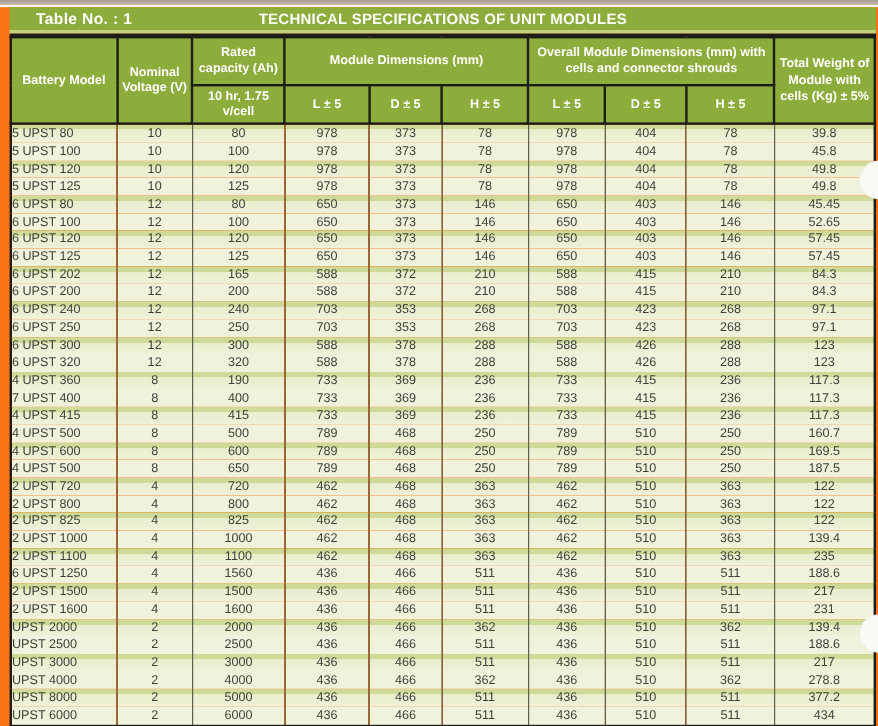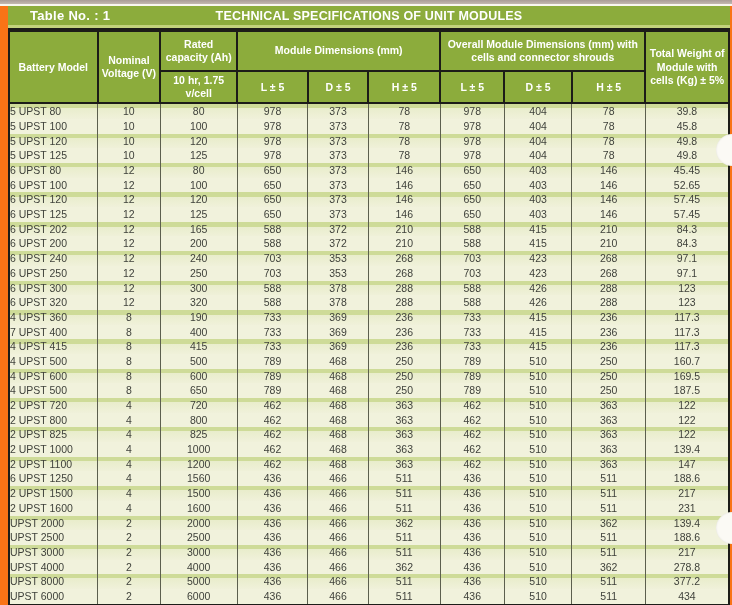--- a/index.html
+++ b/index.html
@@ -395,28 +395,28 @@
             <td class="">468</td>
             <td class="">363</td>
             <td class="">462</td>
             <td class="">510</td>
             <td class="">363</td>
             <td class="">139.4</td>
           </tr>
           <tr>
             <td class="model">2 UPST 1100</td>
             <td class="">4</td>
-            <td class="">1200</td>
-            <td class="">462</td>
-            <td class="">468</td>
-            <td class="">363</td>
-            <td class="">462</td>
-            <td class="">510</td>
-            <td class="">363</td>
-            <td class="">147</td>
+            <td class="">1100</td>
+            <td class="">462</td>
+            <td class="">468</td>
+            <td class="">363</td>
+            <td class="">462</td>
+            <td class="">510</td>
+            <td class="">363</td>
+            <td class="">235</td>
           </tr>
           <tr>
             <td class="model">6 UPST 1250</td>
             <td class="">4</td>
             <td class="">1560</td>
             <td class="">436</td>
             <td class="">466</td>
             <td class="">511</td>
             <td class="">436</td>
             <td class="">510</td>

